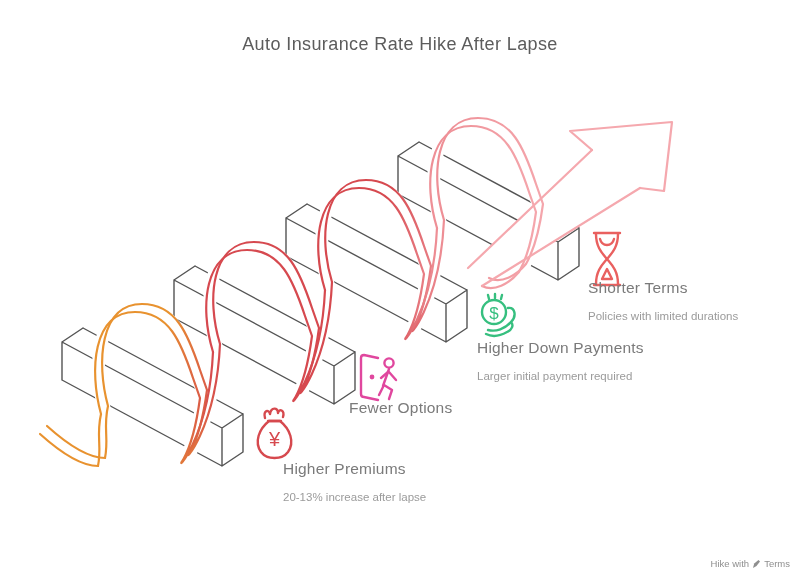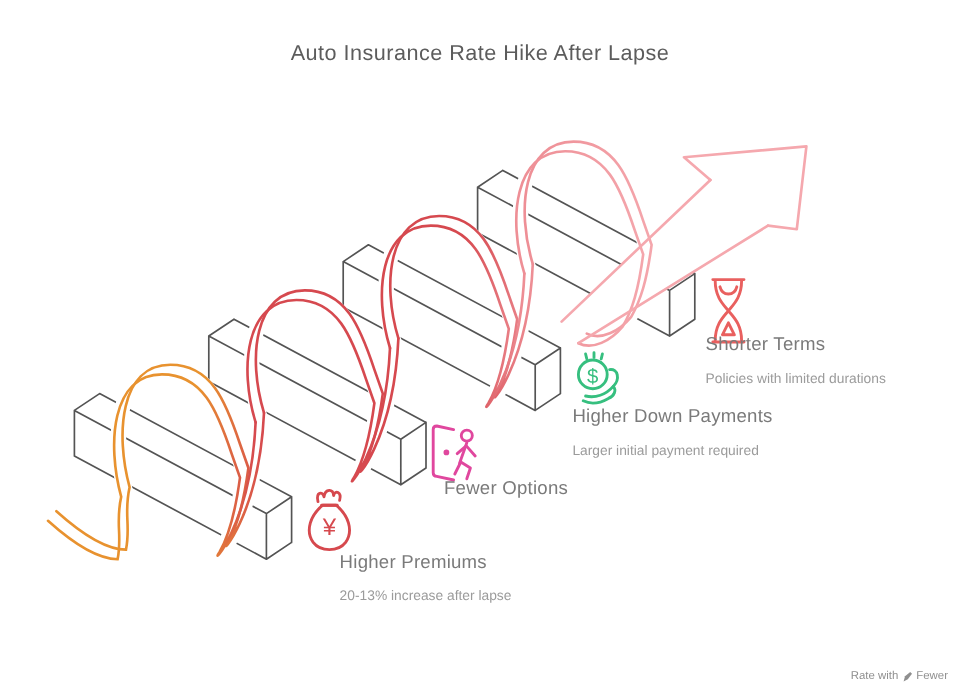--- a/index.html
+++ b/index.html
@@ -134,35 +134,35 @@
       <path d="M10,9 C12,17 22,17 24,9"></path>
       <path d="M12,49 L17,39 L22,49 Z"></path>
     </g>
   </svg>
 
   <div class="step-label" style="left:253px;top:460px;margin-left:30px;">
     <h3>Higher Premiums</h3>
     <p>20-13% increase after lapse</p>
   </div>
 
-  <div class="step-label" style="left:370px;top:399px;">
+  <div class="step-label" style="left:349px;top:399px;">
     <h3>Fewer Options</h3>
   </div>
 
   <div class="step-label" style="left:477px;top:339px;">
     <h3>Higher Down Payments</h3>
     <p>Larger initial payment required</p>
   </div>
 
   <div class="step-label" style="left:588px;top:279px;">
     <h3>Shorter Terms</h3>
     <p>Policies with limited durations</p>
   </div>
 
   <div class="watermark">
-    <span>Rate with</span>
+    <span>Hike with</span>
     <svg width="9" height="10" viewBox="0 0 9 10">
       <path d="M1,9 L2.2,4.5 L6.5,1 L8,2.5 L4.5,7 Z" fill="#8f8f8f"></path>
     </svg>
-    <span>Fewer</span>
+    <span>Terms</span>
   </div>
 
 </div>
 
 </body></html>

